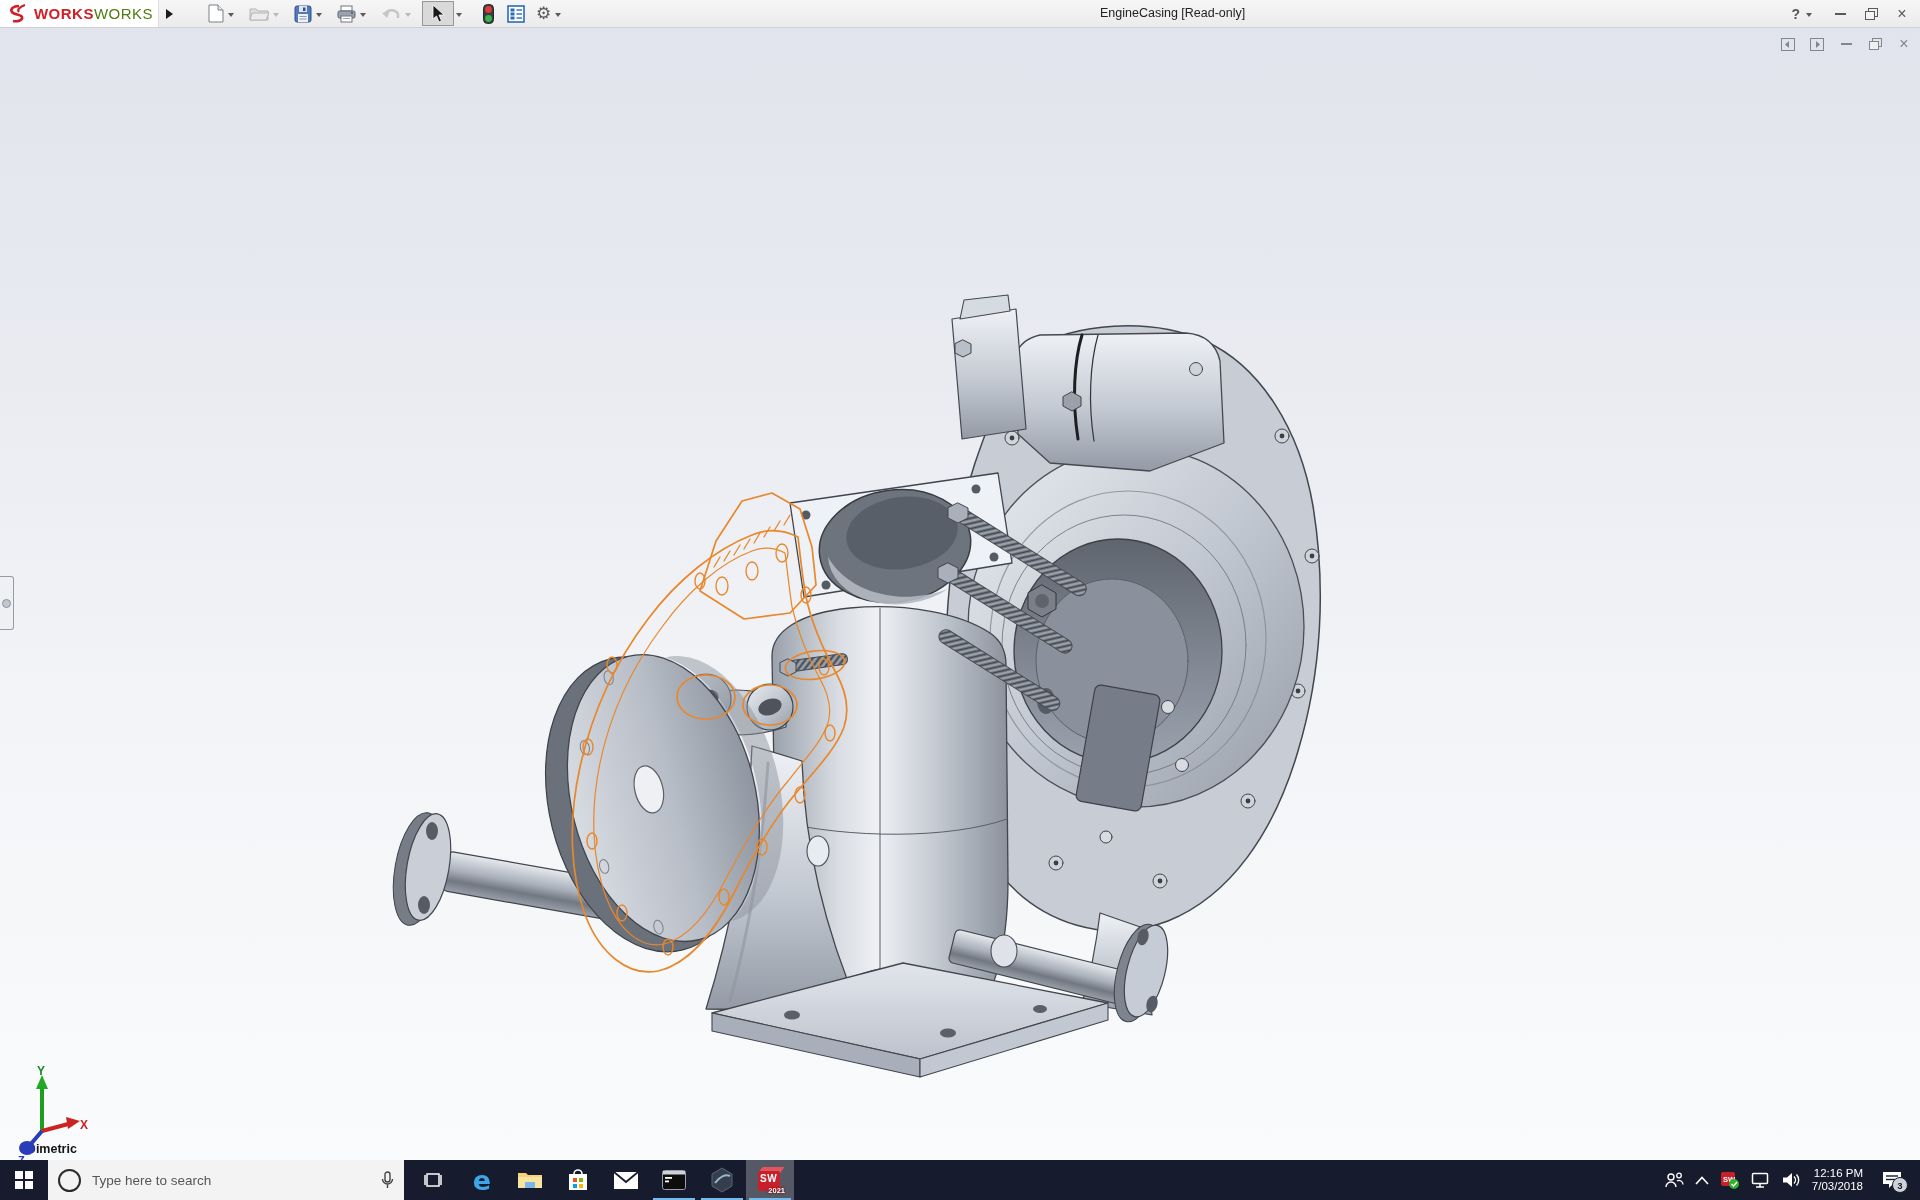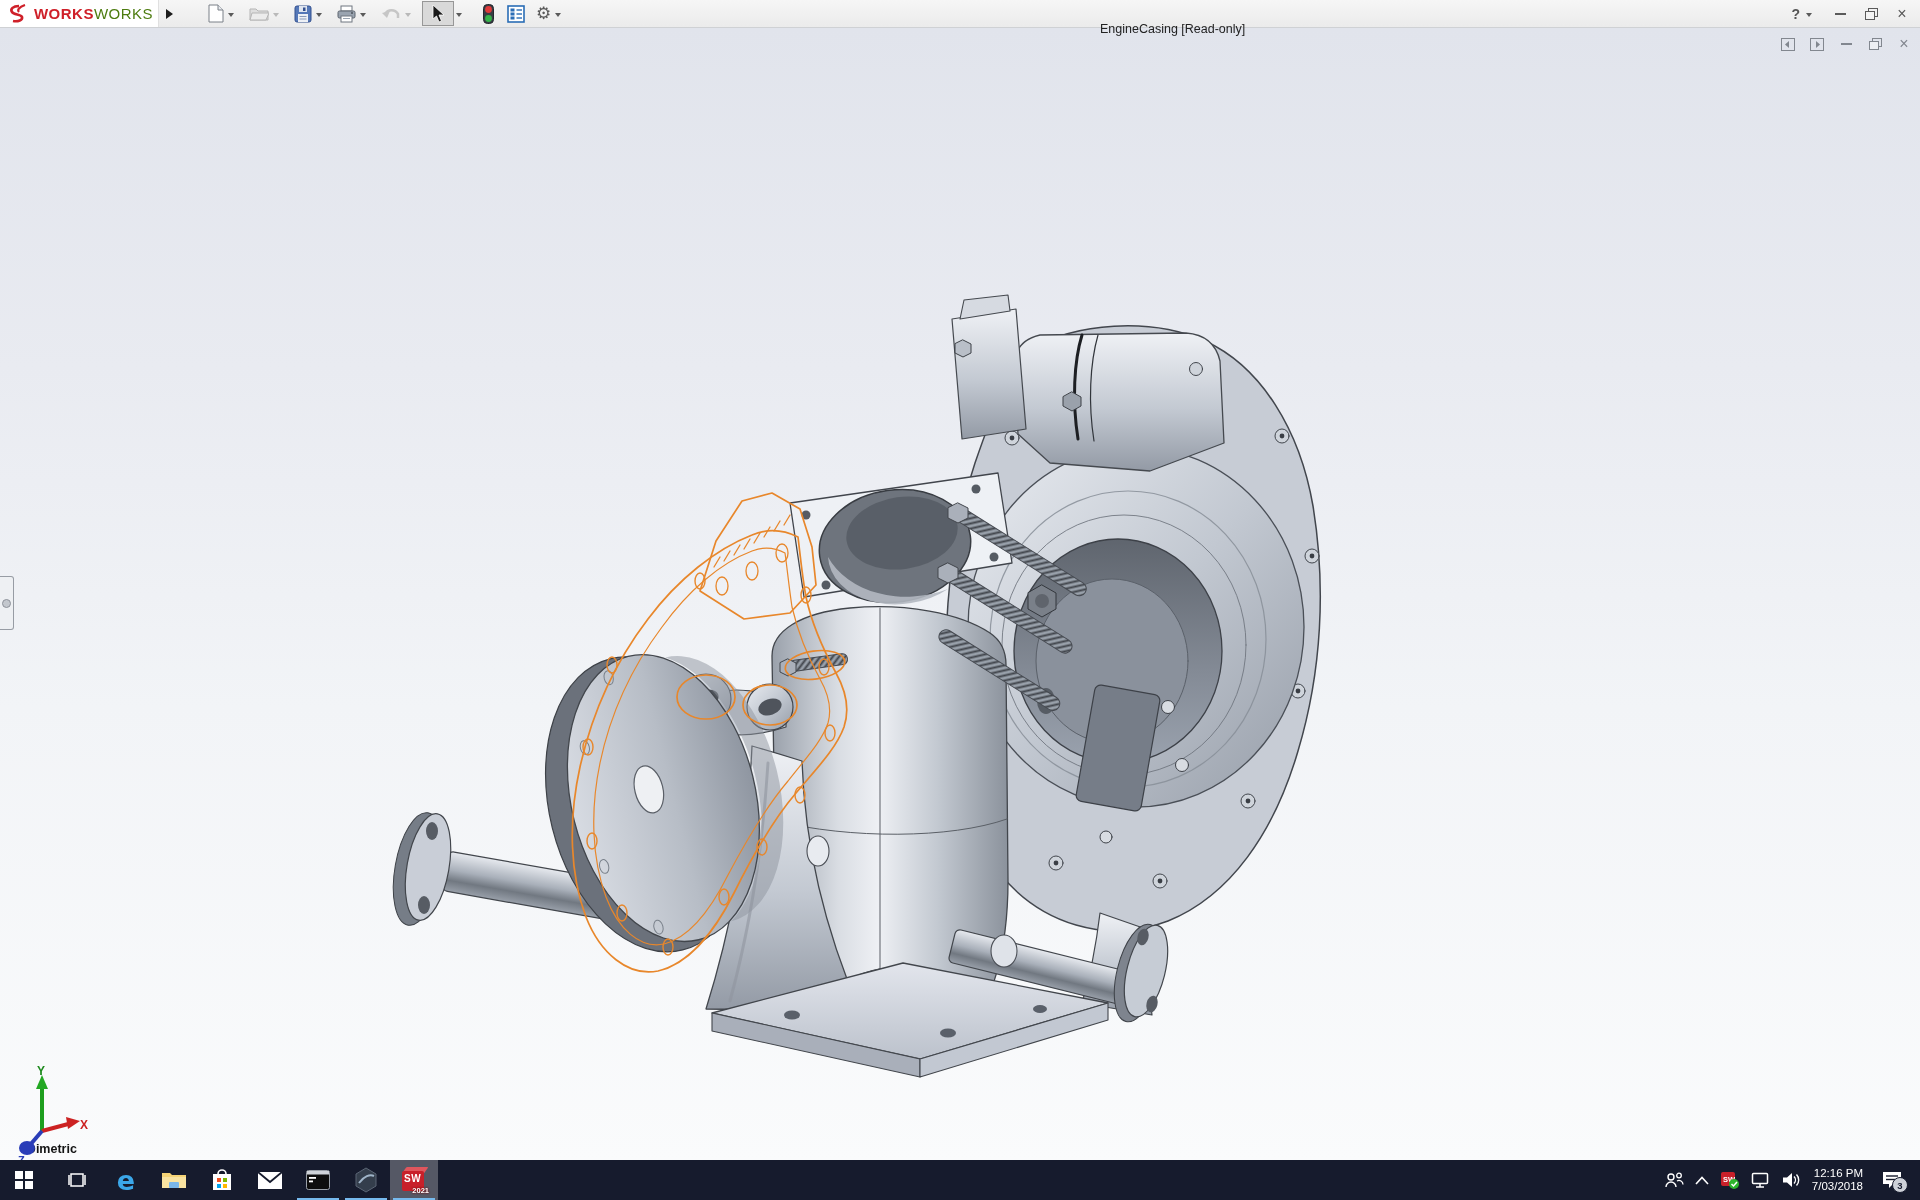--- a/index.html
+++ b/index.html
@@ -17,21 +17,21 @@
   .flyout-btn{position:absolute;left:161px;top:3px;width:16px;height:21px;border:none;background:transparent;
     display:flex;align-items:center;justify-content:center;cursor:pointer;}
   .tri-r{width:0;height:0;border-left:7px solid #1c1c1c;border-top:5px solid transparent;border-bottom:5px solid transparent;}
   .tb-icons{position:absolute;left:206px;top:0;height:27px;display:flex;align-items:center;}
   .tb-btn{height:24px;display:flex;align-items:center;justify-content:center;padding:0 2px;background:transparent;border:none;}
   .tb-btn svg{display:block;}
   .caret{width:0;height:0;border-top:4px solid #5a5a5a;border-left:3.5px solid transparent;border-right:3.5px solid transparent;margin:2px 5px 0 2px;}
   .caret.dis{border-top-color:#b9b9b9;}
   .sel-box{width:30px;height:23px;background:#d9d9d9;border:1px solid #979797;display:flex;align-items:center;justify-content:center;margin-left:6px;}
   .gear-glyph{font-family:"DejaVu Sans",sans-serif;font-size:17px;color:#5a5a5a;line-height:1;}
-  .doc-title{position:absolute;left:1100px;top:16px;height:27px;line-height:26px;font-size:12.5px;color:#222;}
+  .doc-title{position:absolute;left:1100px;top:0;height:27px;line-height:26px;font-size:12.5px;color:#222;}
   .win-ctrls{position:absolute;right:10px;top:0;height:27px;display:flex;align-items:center;gap:15px;}
   .help-q{font-size:14px;font-weight:bold;color:#555;}
   .wc{display:flex;align-items:center;justify-content:center;width:16px;height:16px;color:#555;}
   .min-line{width:11px;height:2px;background:#5a5a5a;}
   .x-glyph{font-size:16px;color:#5a5a5a;line-height:1;}
 
   
   .viewport{position:absolute;top:27px;left:0;width:1920px;height:1133px;
     background:linear-gradient(180deg,#e1e4ec 0%,#e9ebf1 30%,#f2f4f7 60%,#fafbfc 100%);
     border-top:1px solid #c6c8cd;}
@@ -434,20 +434,29 @@
 
   <div class="taskbar">
     <div class="tb-cell">
       <svg width="18" height="18">
         <rect x="0" y="0" width="8" height="8" fill="#fff"></rect>
           <rect x="10" y="0" width="8" height="8" fill="#fff"></rect>
         <rect x="0" y="10" width="8" height="8" fill="#fff"></rect>
           <rect x="10" y="10" width="8" height="8" fill="#fff"></rect>
       </svg>
     </div>
+    <div class="search-box">
+      <span class="cortana-ring"></span>
+      <input class="search-input" type="text" placeholder="Type here to search" style="">
+      <svg width="13" height="19">
+        <rect x="4" y="1" width="5" height="10" rx="2.5" fill="none" stroke="#444" stroke-width="1.4"></rect>
+        <path d="M1.5 8 a5 5 0 0 0 10 0" fill="none" stroke="#444" stroke-width="1.4"></path>
+        <line x1="6.5" y1="13.5" x2="6.5" y2="17" stroke="#444" stroke-width="1.4"></line>
+      </svg>
+    </div>
     <div class="tb-cell" style="margin-left:6px">
       <svg width="20" height="18">
         <rect x="3" y="3" width="12" height="12" fill="none" stroke="#fff" stroke-width="1.5"></rect>
         <line x1="17" y1="4" x2="17" y2="14" stroke="#fff" stroke-width="1.5"></line>
         <line x1="1" y1="4" x2="1" y2="14" stroke="#fff" stroke-width="1.5"></line>
       </svg>
     </div>
     <div class="tb-cell">
       <span class="edge-e">e</span>
     </div>

